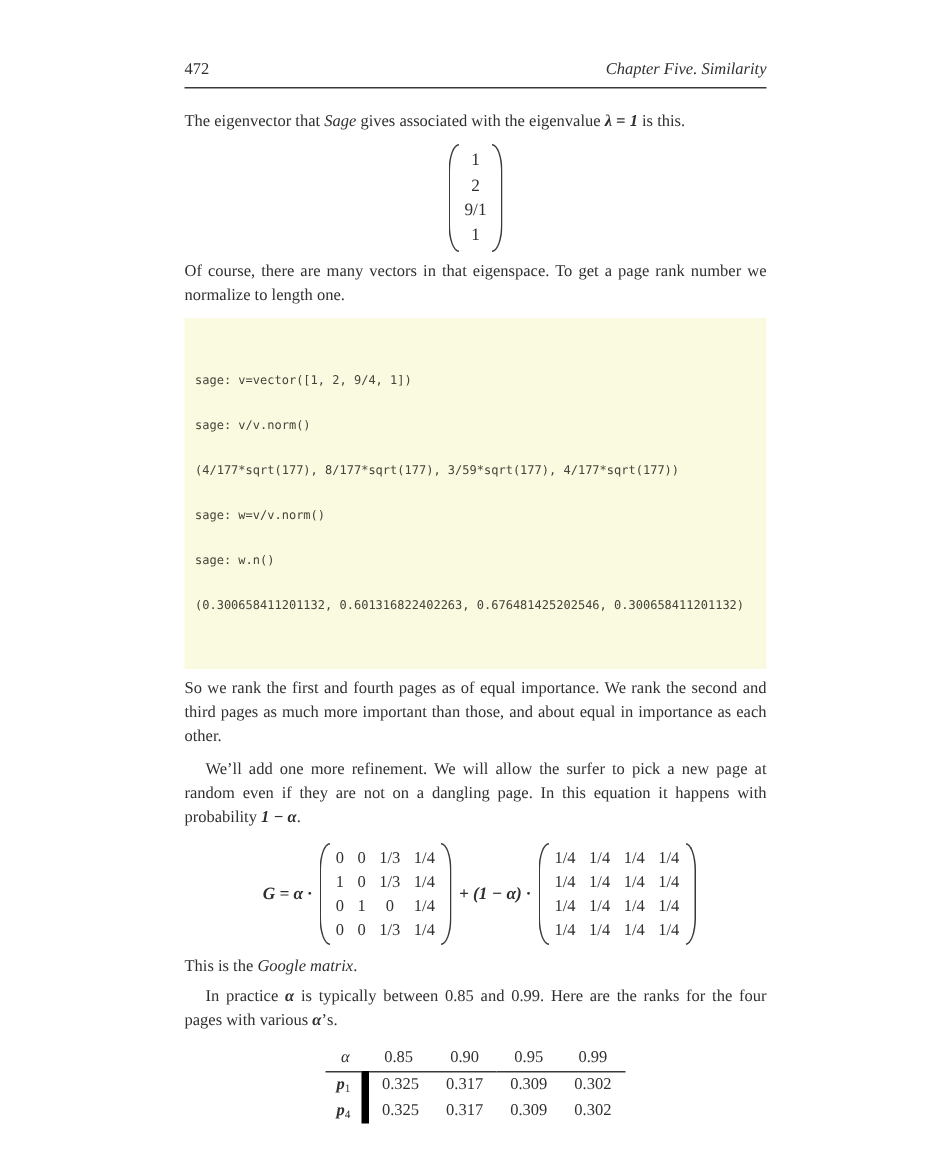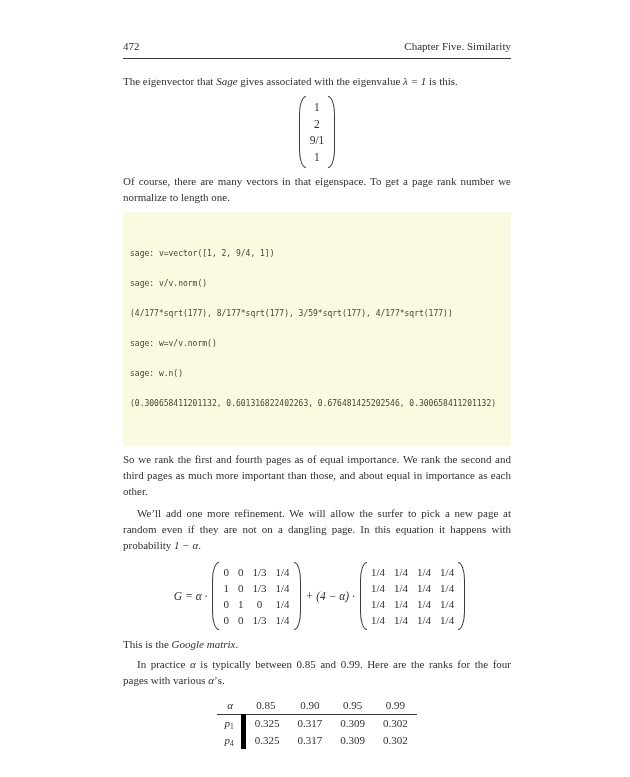--- a/index.html
+++ b/index.html
@@ -19,31 +19,31 @@
   }
   .content{
     position:absolute;left:123px;top:40px;width:388px;
     font-size:11px;line-height:16px;text-align:justify;
   }
   .header{
     display:flex;justify-content:space-between;align-items:baseline;
     padding-bottom:5px;border-bottom:1px solid #3a3a3a;
     font-size:11px;line-height:13px;
   }
-  .chapter{}
+  .chapter{font-style:italic;}
   p{margin:0;}
   .p-first{margin-top:14px;}
   .p-normalize{margin-top:5px;}
   .p-rank{margin-top:5px;}
   .p-refine{margin-top:6px;text-indent:14px;}
   .p-google{margin-top:4px;}
   .p-alpha{margin-top:4px;text-indent:14px;}
   .p-refs{margin-top:13px;text-indent:14px;}
   .it{font-style:italic;}
-  .math{font-style:italic;}
+  .math{font-style:italic;font-weight:bold;}
   .display{display:flex;justify-content:center;align-items:center;}
   .vec-display{margin:7px 0 5px;}
   .vec{display:flex;flex-direction:column;align-items:center;
        font-size:11.5px;line-height:16.5px;padding:3px 4px;}
   .pl,.pr{align-self:stretch;width:6px;border:solid #3a3a3a;}
   .pl{border-width:1px 0 1px 1.4px;border-radius:10px 0 0 10px / 26px 0 0 26px;}
   .pr{border-width:1px 1.4px 1px 0;border-radius:0 10px 10px 0 / 0 26px 26px 0;}
   .code{
     margin-top:7px;background:var(--codebg);
     font-family:"DejaVu Sans Mono", monospace;
@@ -122,21 +122,21 @@
         <span>0</span>
           <span>1</span>
           <span>0</span>
           <span>1/4</span>
         <span>0</span>
           <span>0</span>
           <span>1/3</span>
           <span>1/4</span>
       </div>
       <span class="pr"></span>
-      <span class="eq-op math">+ (4 − α) ·</span>
+      <span class="eq-op math">+ (1 − α) ·</span>
       <span class="pl"></span>
       <div class="matrix">
         <span>1/4</span>
           <span>1/4</span>
           <span>1/4</span>
           <span>1/4</span>
         <span>1/4</span>
           <span>1/4</span>
           <span>1/4</span>
           <span>1/4</span>

